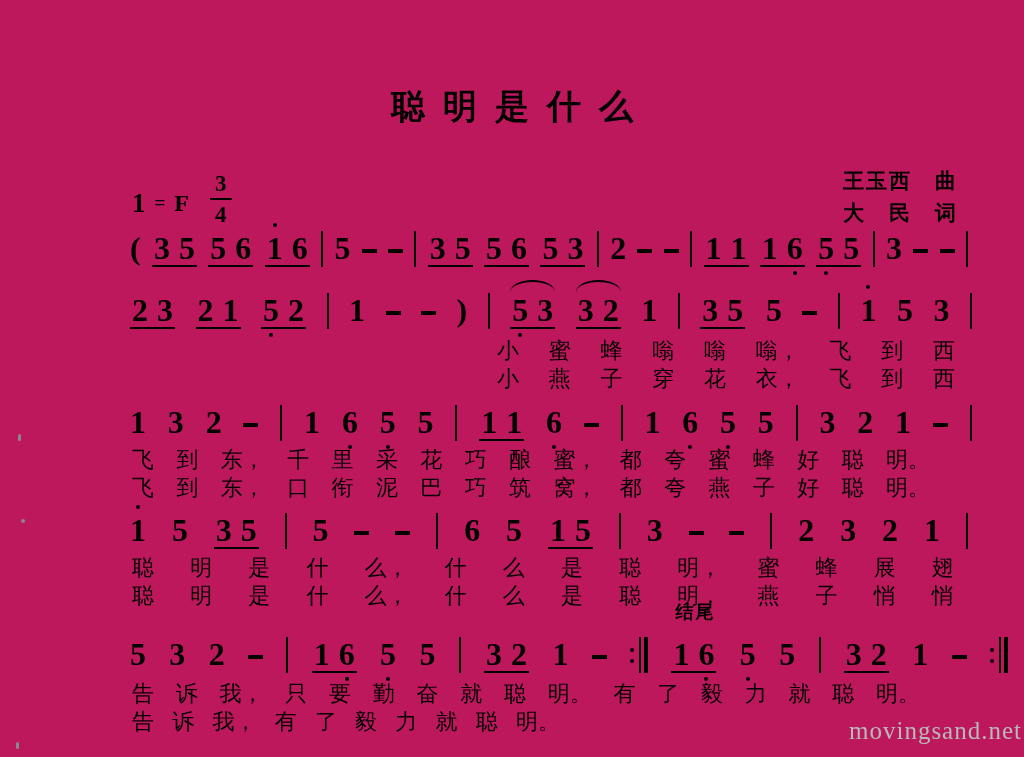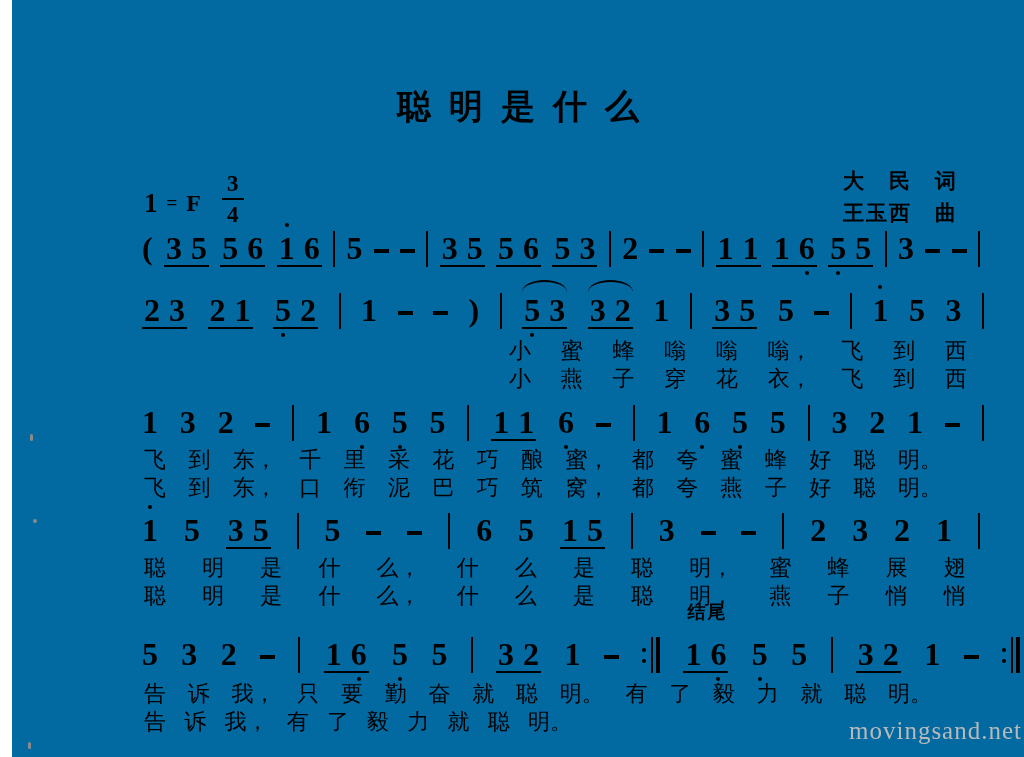--- a/index.html
+++ b/index.html
@@ -1,18 +1,18 @@
 <!DOCTYPE html>
 <html><head>
 <meta charset="utf-8">
 <style>
   html,body{margin:0;padding:0;}
   body{width:1024px;height:757px;background:#fff;overflow:hidden;position:relative;
        font-family:"Liberation Serif",serif;color:#000;}
-  .page{position:absolute;inset:0;background:#0369a1;margin-left:12px;}
+  .page{position:absolute;inset:0;background:#be185d;}
 
   .title{position:absolute;top:84px;left:0;width:100%;margin:0;text-align:center;
          font-size:34px;font-weight:bold;letter-spacing:18px;padding-left:18px;box-sizing:border-box;}
 
   .keysig{position:absolute;top:180px;left:132px;display:flex;align-items:center;gap:9px;font-weight:bold;}
   .keysig .tonic{font-size:27px;}
   .keysig .eq{font-size:19px;}
   .keysig .keyname{font-size:24px;}
   .frac{display:inline-flex;flex-direction:column;align-items:center;line-height:1;margin-left:12px;margin-top:-8px;}
   .frac .num{font-size:23px;font-weight:bold;border-bottom:2px solid #000;padding:0 5px 3px;}
@@ -79,22 +79,22 @@
     <span class="tonic">1</span>
     <span class="eq">=</span>
     <span class="keyname">F</span>
     <span class="frac">
       <span class="num">3</span>
       <span class="den">4</span>
     </span>
   </div>
 
   <div class="credits">
+    <div>王玉西　曲</div>
     <div>大　民　词</div>
-    <div>王玉西　曲</div>
   </div>
 
   <div class="music-line ml0">
       <span class="paren">(</span>
       <span class="grp ul">
         <span class="note">3</span>
         <span class="note">5</span>
       </span>
       <span class="grp ul">
         <span class="note">5</span>

